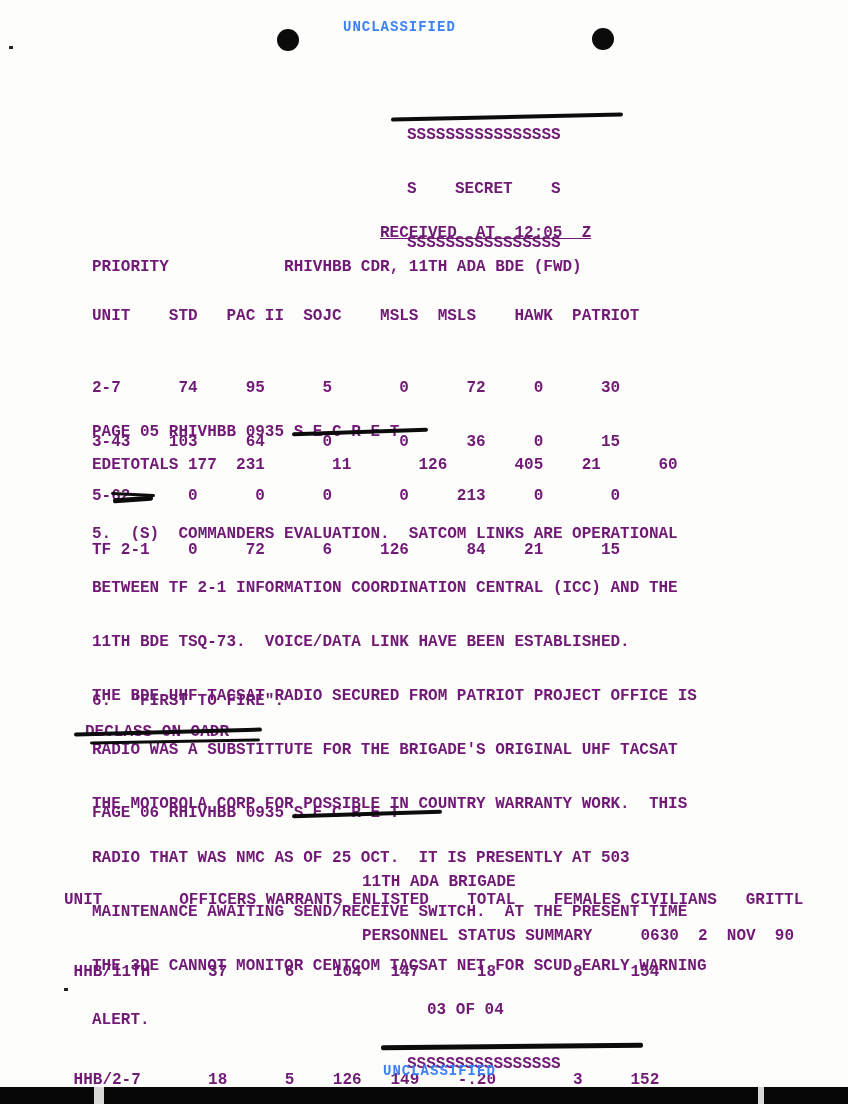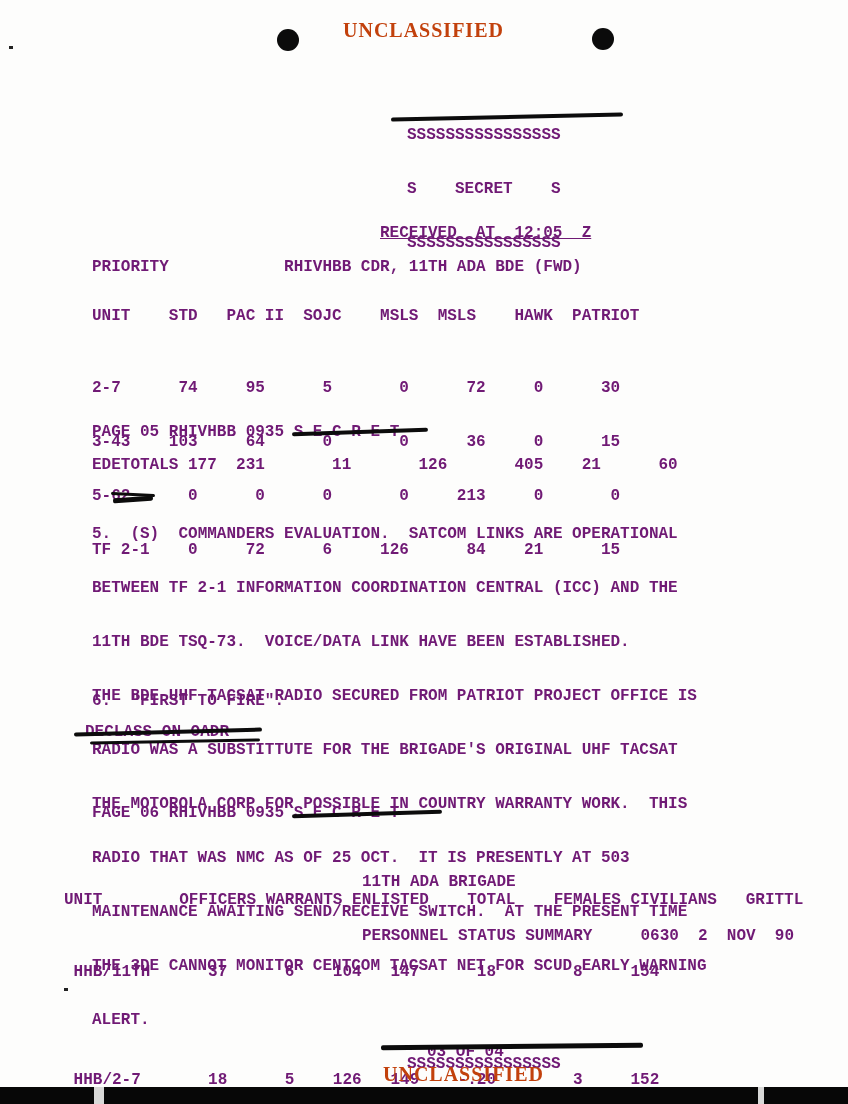--- a/index.html
+++ b/index.html
@@ -1,22 +1,22 @@
 <!DOCTYPE html>
 <html><head>
 <meta charset="utf-8">
 <style>
   html,body{margin:0;padding:0;background:#e8e8e8;}
   #page{position:relative;width:848px;height:1104px;background:#fdfdfc;overflow:hidden;
         font-family:"Liberation Mono","DejaVu Sans Mono",monospace;}
   .mono{position:absolute;font:700 16px/18px "Liberation Mono","DejaVu Sans Mono",monospace;
         color:#701a75;white-space:pre;letter-spacing:0;}
   .ln{height:18px;white-space:pre;}
-  .sans{position:absolute;font-family:Liberation Serif, serif;
-        font-weight:600;font-size:20px;letter-spacing:1px;color:#c2410c;}
+  .sans{position:absolute;font-family:Liberation Mono, monospace;
+        font-weight:600;font-size:14px;letter-spacing:1px;color:#3b82f6;}
   .hole{position:absolute;width:22px;height:22px;border-radius:50%;background:#0b0b0b;}
   .strike{position:absolute;background:#0c0c0c;border-radius:2px;}
   .speck{position:absolute;background:#222;}
   .scanbar{position:absolute;left:0;top:1087px;width:848px;height:17px;background:#070707;}
   .scangap{position:absolute;background:#fdfdfc;opacity:.85;}
 </style>
 </head>
 <body>
 
 <div id="page">
@@ -81,21 +81,21 @@
 
   <div class="mono" style="left:64px;top:891px;">UNIT        OFFICERS WARRANTS ENLISTED    TOTAL    FEMALES CIVILIANS   GRITTL</div>
   <div class="mono" style="left:64px;top:927px;">
     <div class="ln"> HHB/11TH      37      6    104   147      18        8     154</div>
     <div class="ln"></div>
     <div class="ln"> HHB/2-7       18      5    126   149    -.20        3     152</div>
     
   </div>
   <div class="speck" style="left:64px;top:988px;width:4px;height:3px;"></div>
 
-  <div class="mono" style="left:427px;top:1043px;">03 OF 04</div>
+  <div class="mono" style="left:427px;top:1001px;">03 OF 04</div>
   <div class="mono" style="left:407px;top:1019px;">
     <div class="ln">SSSSSSSSSSSSSSSS</div>
     
     
   </div>
   <div class="strike" style="left:381px;top:1044px;width:262px;height:5px;transform:rotate(-0.6deg);"></div>
 
   <div class="sans" style="left:383px;top:1063px;">UNCLASSIFIED</div>
 
   <div class="scanbar"></div>

